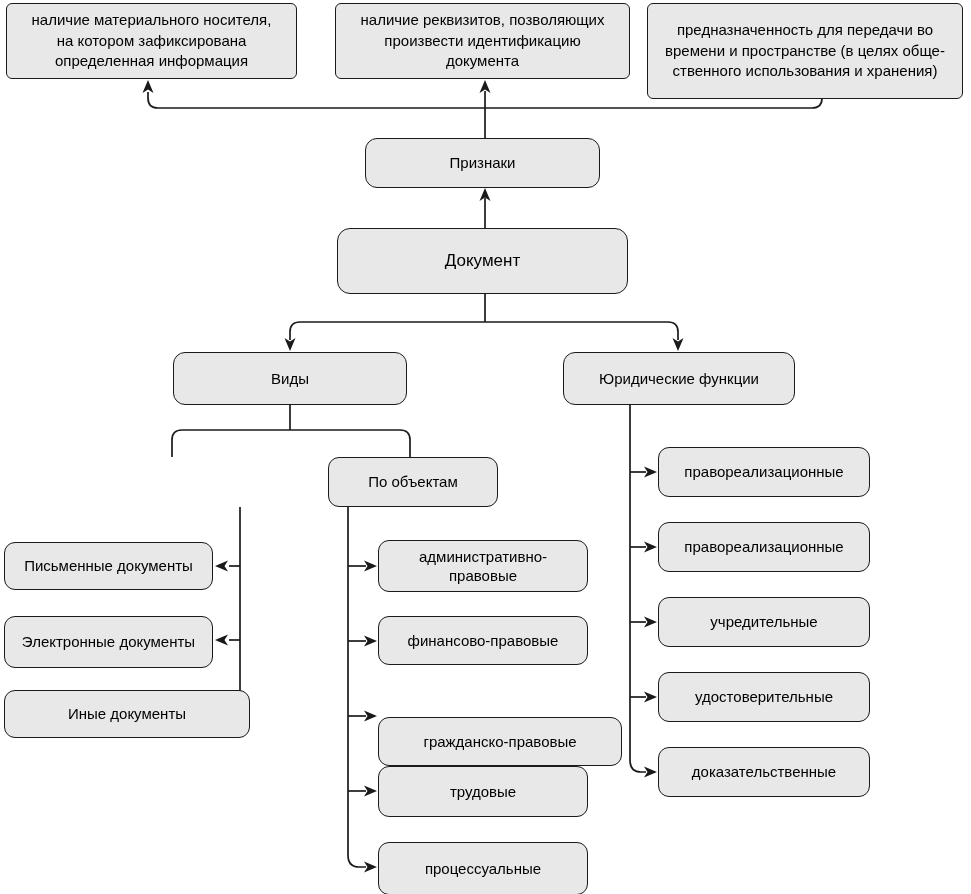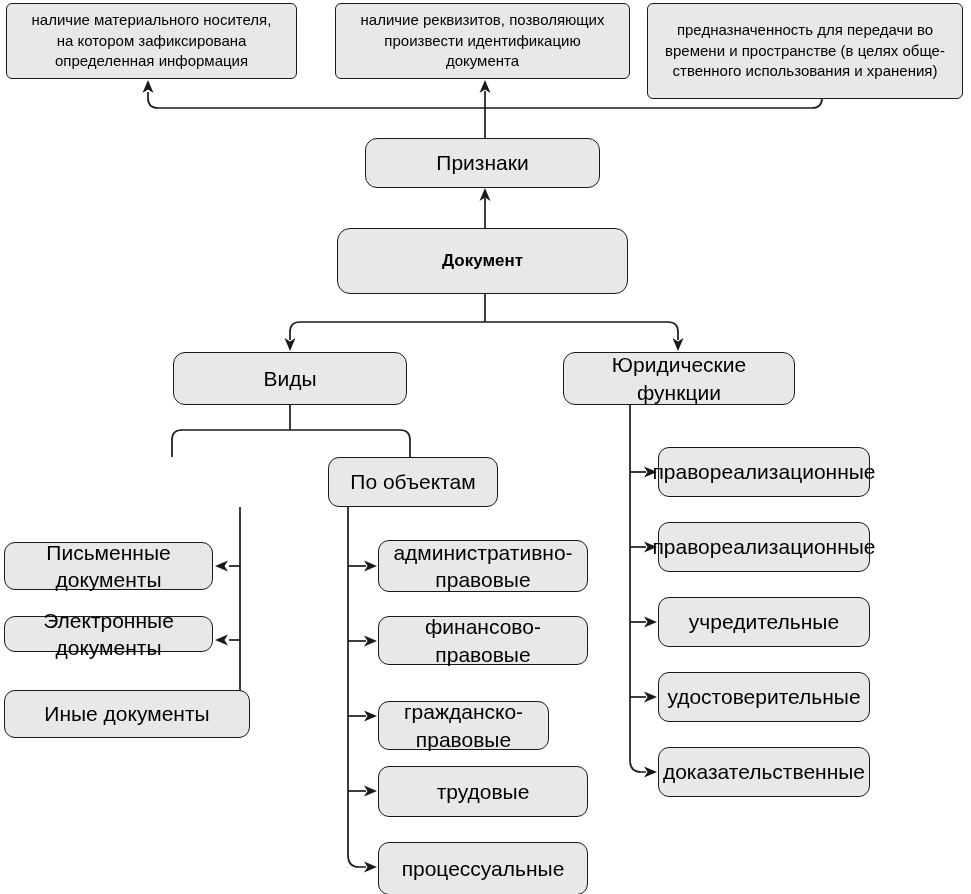--- a/index.html
+++ b/index.html
@@ -22,26 +22,26 @@
   .connectors polygon{fill:var(--line);stroke:none;}
   .node{
     position:absolute;
     box-sizing:border-box;
     background:var(--box-fill);
     border:1.7px solid var(--box-border);
     border-radius:11px;
     display:flex;align-items:center;justify-content:center;
     text-align:center;
     white-space:pre-line;
-    font-size:21px;line-height:1.3;
+    font-size:15px;line-height:1.3;
     color:var(--text);
     padding:2px 6px;
   }
   .node.top{border-radius:6px;font-size:15px;line-height:1.38;}
-  .node.root{font-weight:bold;font-size:17px;border-radius:13px;}
+  .node.root{font-weight:normal;font-size:17px;border-radius:13px;}
   .node.hub{border-radius:12px;}
 </style>
 </head>
 <body>
 
 <div class="stage">
 
   <svg class="connectors" viewBox="0 0 971 894" xmlns="http://www.w3.org/2000/svg">
 
     <path d="M485,138 V91"></path>
@@ -103,27 +103,27 @@
 
   <div class="node hub" style="left:365px;top:138px;width:235px;height:50px">Признаки</div>
   <div class="node root" style="left:337px;top:228px;width:291px;height:66px">Документ</div>
 
   <div class="node hub" style="left:173px;top:352px;width:234px;height:53px">Виды</div>
   <div class="node hub" style="left:563px;top:352px;width:232px;height:53px">Юридические функции</div>
 
   <div class="node" style="left:328px;top:457px;width:170px;height:50px">По объектам</div>
 
   <div class="node" style="left:4px;top:542px;width:209px;height:48px">Письменные документы</div>
-  <div class="node" style="left:4px;top:616px;width:209px;height:36px">Электронные документы</div>
+  <div class="node" style="left:4px;top:616px;width:209px;height:52px">Электронные документы</div>
   <div class="node" style="left:4px;top:690px;width:246px;height:48px">Иные документы</div>
 
   <div class="node" style="left:378px;top:540px;width:210px;height:52px">административно-
 правовые</div>
   <div class="node" style="left:378px;top:616px;width:210px;height:49px">финансово-правовые</div>
-  <div class="node" style="left:378px;top:701px;width:171px;height:49px">гражданско-правовые</div>
+  <div class="node" style="left:378px;top:717px;width:244px;height:49px">гражданско-правовые</div>
   <div class="node" style="left:378px;top:766px;width:210px;height:51px">трудовые</div>
   <div class="node" style="left:378px;top:842px;width:210px;height:53px">процессуальные</div>
 
   <div class="node" style="left:658px;top:447px;width:212px;height:50px">правореализационные</div>
   <div class="node" style="left:658px;top:522px;width:212px;height:50px">правореализационные</div>
   <div class="node" style="left:658px;top:597px;width:212px;height:50px">учредительные</div>
   <div class="node" style="left:658px;top:672px;width:212px;height:50px">удостоверительные</div>
   <div class="node" style="left:658px;top:747px;width:212px;height:50px">доказательственные</div>
 
 </div>

